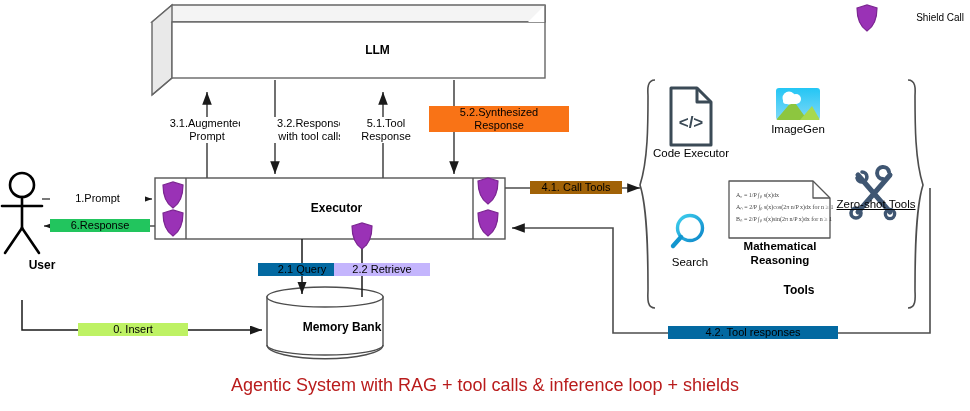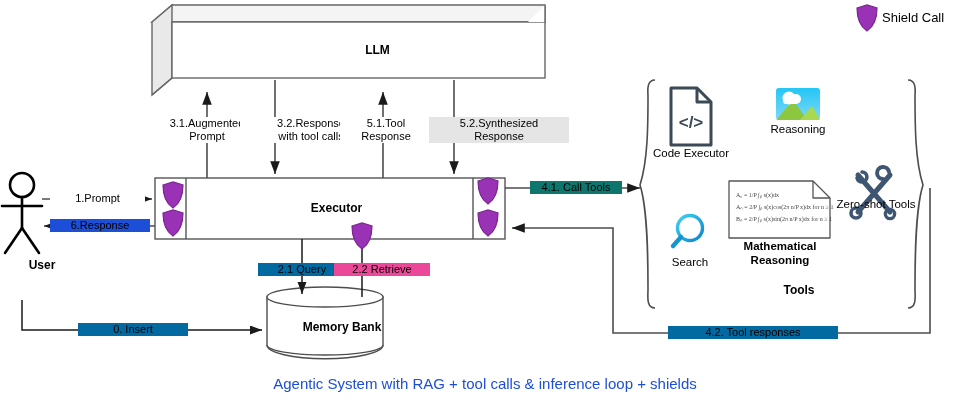--- a/index.html
+++ b/index.html
@@ -185,53 +185,53 @@
   <div class="node-title" style="left:186px;top:201px;width:263px;">Executor</div>
 
   <div class="node-title" style="left:267px;top:320px;width:112px;">Memory Bank</div>
 
   <div class="node-title" style="left:0px;top:258px;width:46px;">User</div>
 
   <div class="node-title" style="left:720px;top:283px;width:120px;">Tools</div>
 
   <div class="lbl" style="left:50px;top:192px;width:95px;background:#fff;">1.Prompt</div>
 
-  <div class="lbl" style="left:50px;top:219px;width:100px;background:#1d4ed8;">6.Response</div>
-
-  <div class="lbl" style="left:78px;top:323px;width:110px;background:#0369a1;">0. Insert</div>
+  <div class="lbl" style="left:50px;top:219px;width:100px;background:#22c55e;">6.Response</div>
+
+  <div class="lbl" style="left:78px;top:323px;width:110px;background:#bef264;">0. Insert</div>
 
   <div class="lbl" style="left:141px;top:117px;width:132px;background:#fff;">3.1.Augmented
 Prompt</div>
 
   <div class="lbl" style="left:240px;top:117px;width:142px;background:#fff;">3.2.Response
 with tool calls</div>
 
   <div class="lbl" style="left:340px;top:117px;width:92px;background:#fff;">5.1.Tool
 Response</div>
 
-  <div class="lbl" style="left:429px;top:117px;width:140px;background:#e5e5e5;">5.2.Synthesized
+  <div class="lbl" style="left:429px;top:106px;width:140px;background:#f97316;">5.2.Synthesized
 Response</div>
 
   <div class="lbl" style="left:258px;top:263px;width:88px;background:#0369a1;">2.1 Query</div>
 
-  <div class="lbl" style="left:334px;top:263px;width:96px;background:#ec4899;">2.2 Retrieve</div>
-
-  <div class="lbl" style="left:530px;top:181px;width:92px;background:#0f766e;">4.1. Call Tools</div>
+  <div class="lbl" style="left:334px;top:263px;width:96px;background:#c4b5fd;">2.2 Retrieve</div>
+
+  <div class="lbl" style="left:530px;top:181px;width:92px;background:#a16207;">4.1. Call Tools</div>
 
   <div class="lbl" style="left:668px;top:326px;width:170px;background:#0369a1;">4.2. Tool responses</div>
 
   <div class="tool-cap" style="left:641px;top:147px;width:100px;">Code Executor</div>
 
-  <div class="tool-cap" style="left:752px;top:123px;width:92px;">Reasoning</div>
+  <div class="tool-cap" style="left:752px;top:123px;width:92px;">ImageGen</div>
 
   <div class="tool-cap" style="left:654px;top:256px;width:72px;">Search</div>
 
   <div class="tool-cap" style="left:722px;top:240px;width:116px;font-weight:bold;">Mathematical
 Reasoning</div>
 
-  <div class="tool-cap" style="left:836px;top:198px;width:80px;">Zero-shot
+  <div class="tool-cap" style="left:836px;top:198px;width:80px;text-decoration:underline;">Zero-shot
 Tools</div>
 
-  <div class="lbl" style="left:882px;top:11px;width:82px;text-align:left;font-size:13px;">Shield Call</div>
-
-  <div style="position:absolute;left:0;top:375px;width:970px;text-align:center;font-size:15px;color:#1d4ed8;">Agentic System with RAG + tool calls &amp; inference loop + shields</div>
+  <div class="lbl" style="left:882px;top:11px;width:82px;text-align:right;font-size:10px;">Shield Call</div>
+
+  <div style="position:absolute;left:0;top:375px;width:970px;text-align:center;font-size:18px;color:#b91c1c;">Agentic System with RAG + tool calls &amp; inference loop + shields</div>
 
 </div>
 
 </body></html>

